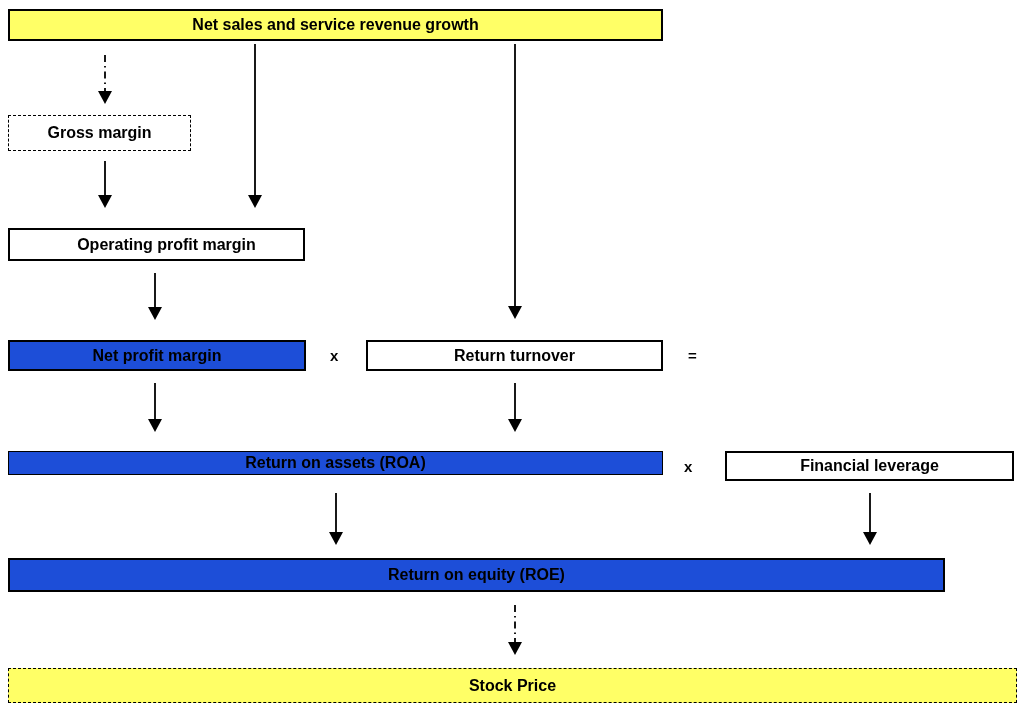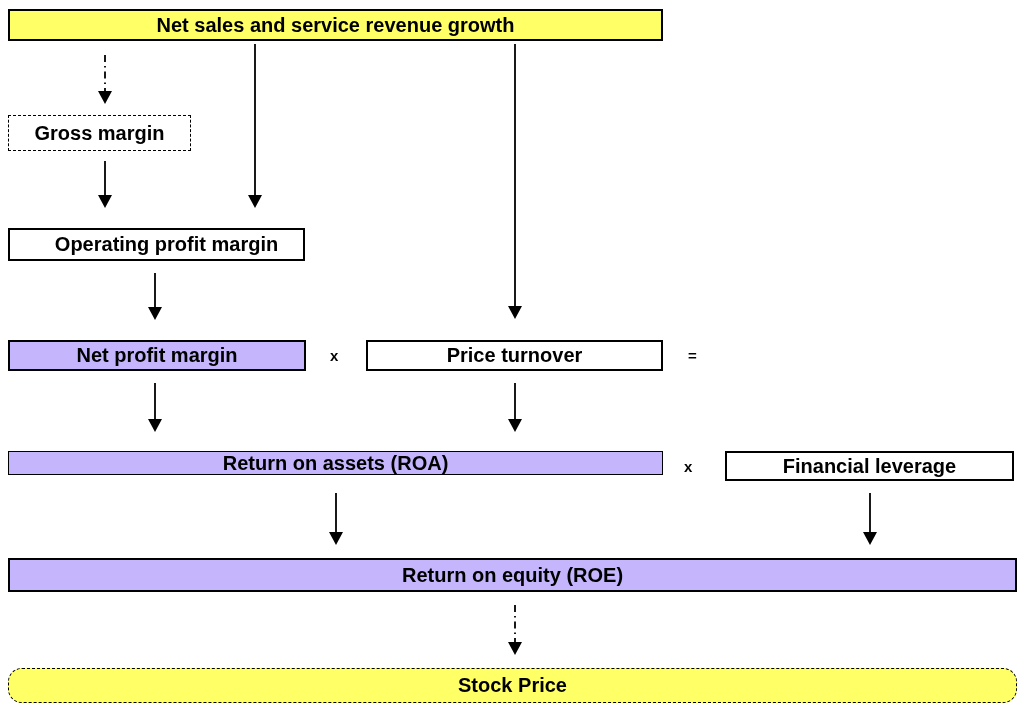--- a/index.html
+++ b/index.html
@@ -16,45 +16,45 @@
     left: 0; top: 0;
     width: 1024px; height: 708px;
   }
   .box {
     position: absolute;
     box-sizing: border-box;
     display: flex;
     align-items: center;
     justify-content: center;
     font-weight: bold;
-    font-size: 20px;
+    font-size: 16px;
     color: #000;
     background: #fff;
     white-space: nowrap;
   }
   .yellow { background: #FFFF66; }
-  .blue   { background: #c4b5fd; }
+  .blue   { background: #1d4ed8; }
   .solid2   { border: 2px solid #000; }
   .solid1   { border: 1.5px solid #000; }
   .dashed1  { border: 1.5px dashed #000; }
   .op {
     position: absolute;
     font-weight: bold;
     font-size: 15px;
     color: #000;
   }
   #b-net-sales  { left: 8px;   top: 9px;   width: 655px;  height: 32px; }
   #b-gross      { left: 8px;   top: 115px; width: 183px;  height: 36px; }
   #b-operating  { left: 8px;   top: 228px; width: 297px;  height: 33px; padding-left: 20px; }
   #b-net-profit { left: 8px;   top: 340px; width: 298px;  height: 31px; }
   #b-asset      { left: 366px; top: 340px; width: 297px;  height: 31px; }
   #b-roa        { left: 8px;   top: 451px; width: 655px;  height: 24px; }
   #b-finlev     { left: 725px; top: 451px; width: 289px;  height: 30px; }
-  #b-roe        { left: 8px;   top: 558px; width: 1009px; height: 34px; }
-  #b-stock      { left: 8px;   top: 668px; width: 1009px; height: 35px; border-radius: 14px; }
+  #b-roe        { left: 8px;   top: 558px; width: 937px; height: 34px; }
+  #b-stock      { left: 8px;   top: 668px; width: 1009px; height: 35px; }
   #op-x1 { left: 330px; top: 347px; }
   #op-eq { left: 688px; top: 347px; }
   #op-x2 { left: 684px; top: 458px; }
 </style>
 </head>
 <body>
 
 <div class="canvas">
 
   <svg class="arrows" viewBox="0 0 1024 708" xmlns="http://www.w3.org/2000/svg">
@@ -113,21 +113,21 @@
   <div class="box yellow solid2" id="b-net-sales">Net sales and service revenue growth</div>
 
   <div class="box dashed1" id="b-gross">Gross margin</div>
 
   <div class="box solid2" id="b-operating">Operating profit margin</div>
 
   <div class="box blue solid2" id="b-net-profit">Net profit margin</div>
 
   <div class="op" id="op-x1">x</div>
 
-  <div class="box solid2" id="b-asset">Price turnover</div>
+  <div class="box solid2" id="b-asset">Return turnover</div>
 
   <div class="op" id="op-eq">=</div>
 
   <div class="box blue solid1" id="b-roa">Return on assets (ROA)</div>
 
   <div class="op" id="op-x2">x</div>
 
   <div class="box solid2" id="b-finlev">Financial leverage</div>
 
   <div class="box blue solid2" id="b-roe">Return on equity (ROE)</div>

